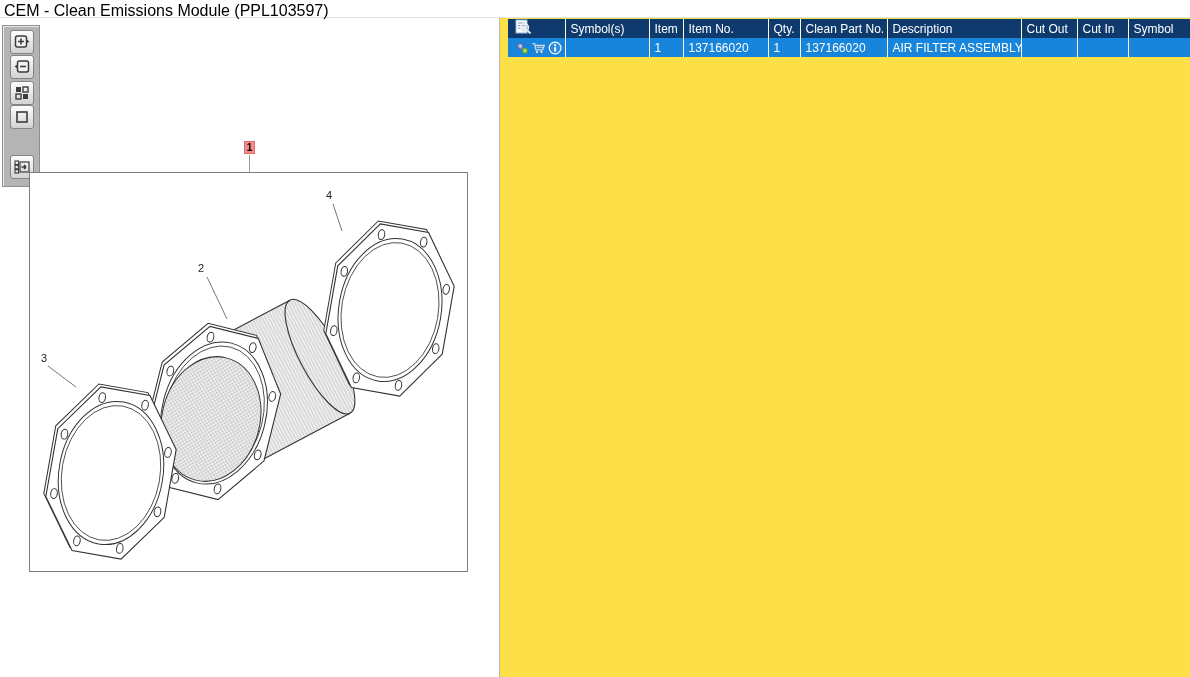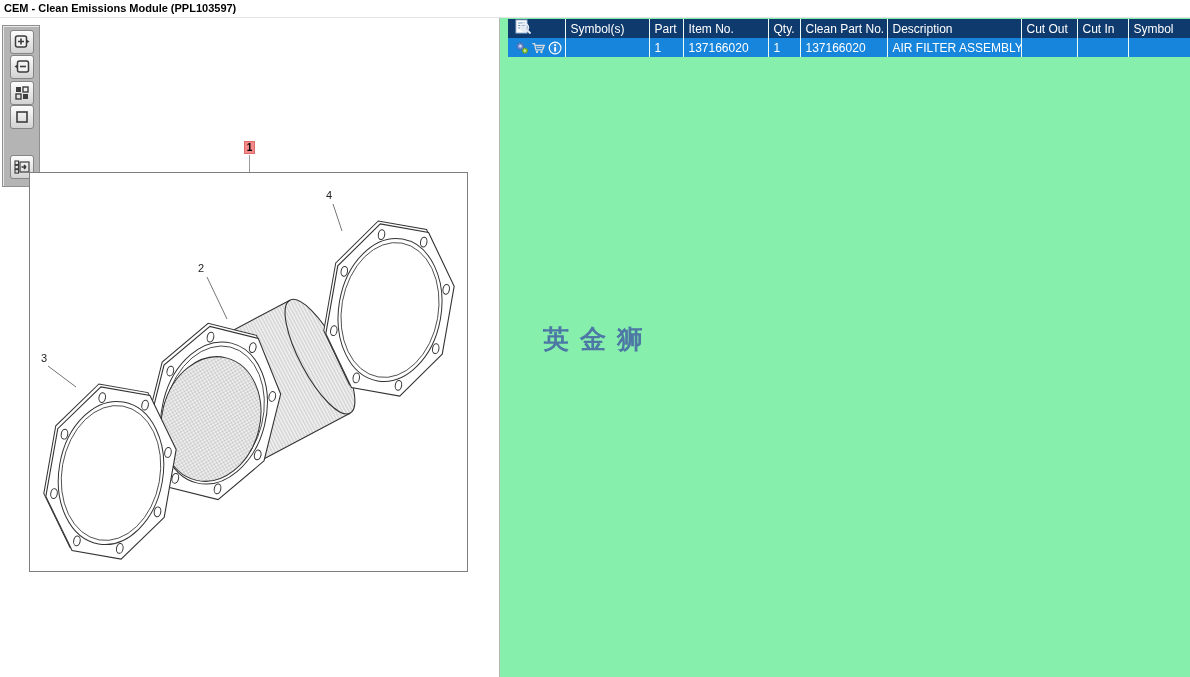--- a/index.html
+++ b/index.html
@@ -1,37 +1,37 @@
 <!DOCTYPE html>
 <html><head>
 <meta charset="utf-8">
 <style>
   html,body{margin:0;padding:0;background:#fff;}
   body{width:1190px;height:677px;overflow:hidden;font-family:"Liberation Sans",sans-serif;position:relative;}
   .titlebar{position:absolute;left:0;top:0;width:1190px;height:17px;background:#fff;border-bottom:1px solid #e3e3e3;}
-  .titlebar span{position:absolute;left:4px;top:2px;font-size:11px;font-weight:bold;color:#000;white-space:nowrap;}
+  .titlebar span{position:absolute;left:4px;top:2px;font-size:16px;font-weight:normal;color:#000;white-space:nowrap;}
 
   
   .toolbar{position:absolute;left:2px;top:25px;width:38px;height:162px;background:#b4b4b4;
            border:1px solid #8f8f8f;box-shadow:1px 1px 0 #e8e8e8 inset;box-sizing:border-box;}
   .tb{position:absolute;left:7px;width:24px;height:24px;padding:0;cursor:pointer;
       background:linear-gradient(#fdfdfd,#d2d2d2);border:1px solid #858585;border-radius:3px;
       display:flex;align-items:center;justify-content:center;}
   .tb svg{display:block;}
 
   
   .frame{position:absolute;left:29px;top:172px;width:437px;height:398px;border:1px solid #7e7e7e;background:#fff;}
   .callout1{position:absolute;left:244px;top:141px;width:11px;height:13px;background:#f48a8a;border:1px solid #de6a6a;
             box-sizing:border-box;font-size:10px;font-weight:bold;color:#000;text-align:center;line-height:11px;cursor:pointer;}
   .callout1-line{position:absolute;left:249px;top:155px;width:1px;height:17px;background:#9a9a9a;}
 
   .pane-divider{position:absolute;left:499px;top:18px;width:1px;height:659px;background:#b7b7b7;}
 
   
-  .right-pane{position:absolute;left:500px;top:18px;width:690px;height:659px;background:#86efac;}
+  .right-pane{position:absolute;left:500px;top:18px;width:690px;height:659px;background:#fde047;}
   table.parts{position:absolute;left:8px;top:1px;border-collapse:collapse;table-layout:fixed;width:682px;}
   table.parts th,table.parts td{height:19px;padding:0 2px 0 5px;font-size:12px;font-weight:normal;color:#fff;
       text-align:left;white-space:nowrap;overflow:hidden;border-right:1px solid rgba(255,255,255,.85);box-sizing:border-box;}
   table.parts th:last-child,table.parts td:last-child{border-right:none;}
   tr.hdr th{background:#0e3a6e;}
   tr.sel td{background:#1885dc;}
   td.c0,th.c0{padding:0 2px;text-align:center;}
   .rowicons{display:flex;align-items:center;gap:2px;justify-content:flex-start;padding-left:2px;}
 
   .watermark{position:absolute;left:43px;top:304px;font-size:26px;font-weight:bold;letter-spacing:11px;color:#4d77a5;white-space:nowrap;}
@@ -184,21 +184,21 @@
         <tr class="hdr">
           <th class="c0">
             <svg width="20" height="16" viewBox="0 0 20 16">
               <rect x="3" y="1" width="11" height="13" fill="#fff" stroke="#9db6d4" stroke-width="1"></rect>
               <path d="M5 4H12 M5 6.5H12 M5 9H8" stroke="#6f94c0" stroke-width="1"></path>
               <circle cx="11.5" cy="8.5" r="4" fill="rgba(210,220,235,0.55)" stroke="#e9eef5" stroke-width="1.4"></circle>
               <path d="M14.5 11.5 L17.5 14.5" stroke="#e9eef5" stroke-width="1.8"></path>
             </svg>
           </th>
           <th>Symbol(s)</th>
-          <th>Part</th>
+          <th>Item</th>
           <th>Item No.</th>
           <th>Qty.</th>
           <th>Clean Part No.</th>
           <th>Description</th>
           <th>Cut Out</th>
           <th>Cut In</th>
           <th>Symbol</th>
         </tr>
       </thead>
       <tbody>
@@ -230,16 +230,15 @@
           <td>1</td>
           <td>137166020</td>
           <td>AIR FILTER ASSEMBLY</td>
           <td></td>
           <td></td>
           <td></td>
         </tr>
       </tbody>
     </table>
 
-    <div class="watermark">英金狮</div>
   </div>
 
 </div>
 
 </body></html>

